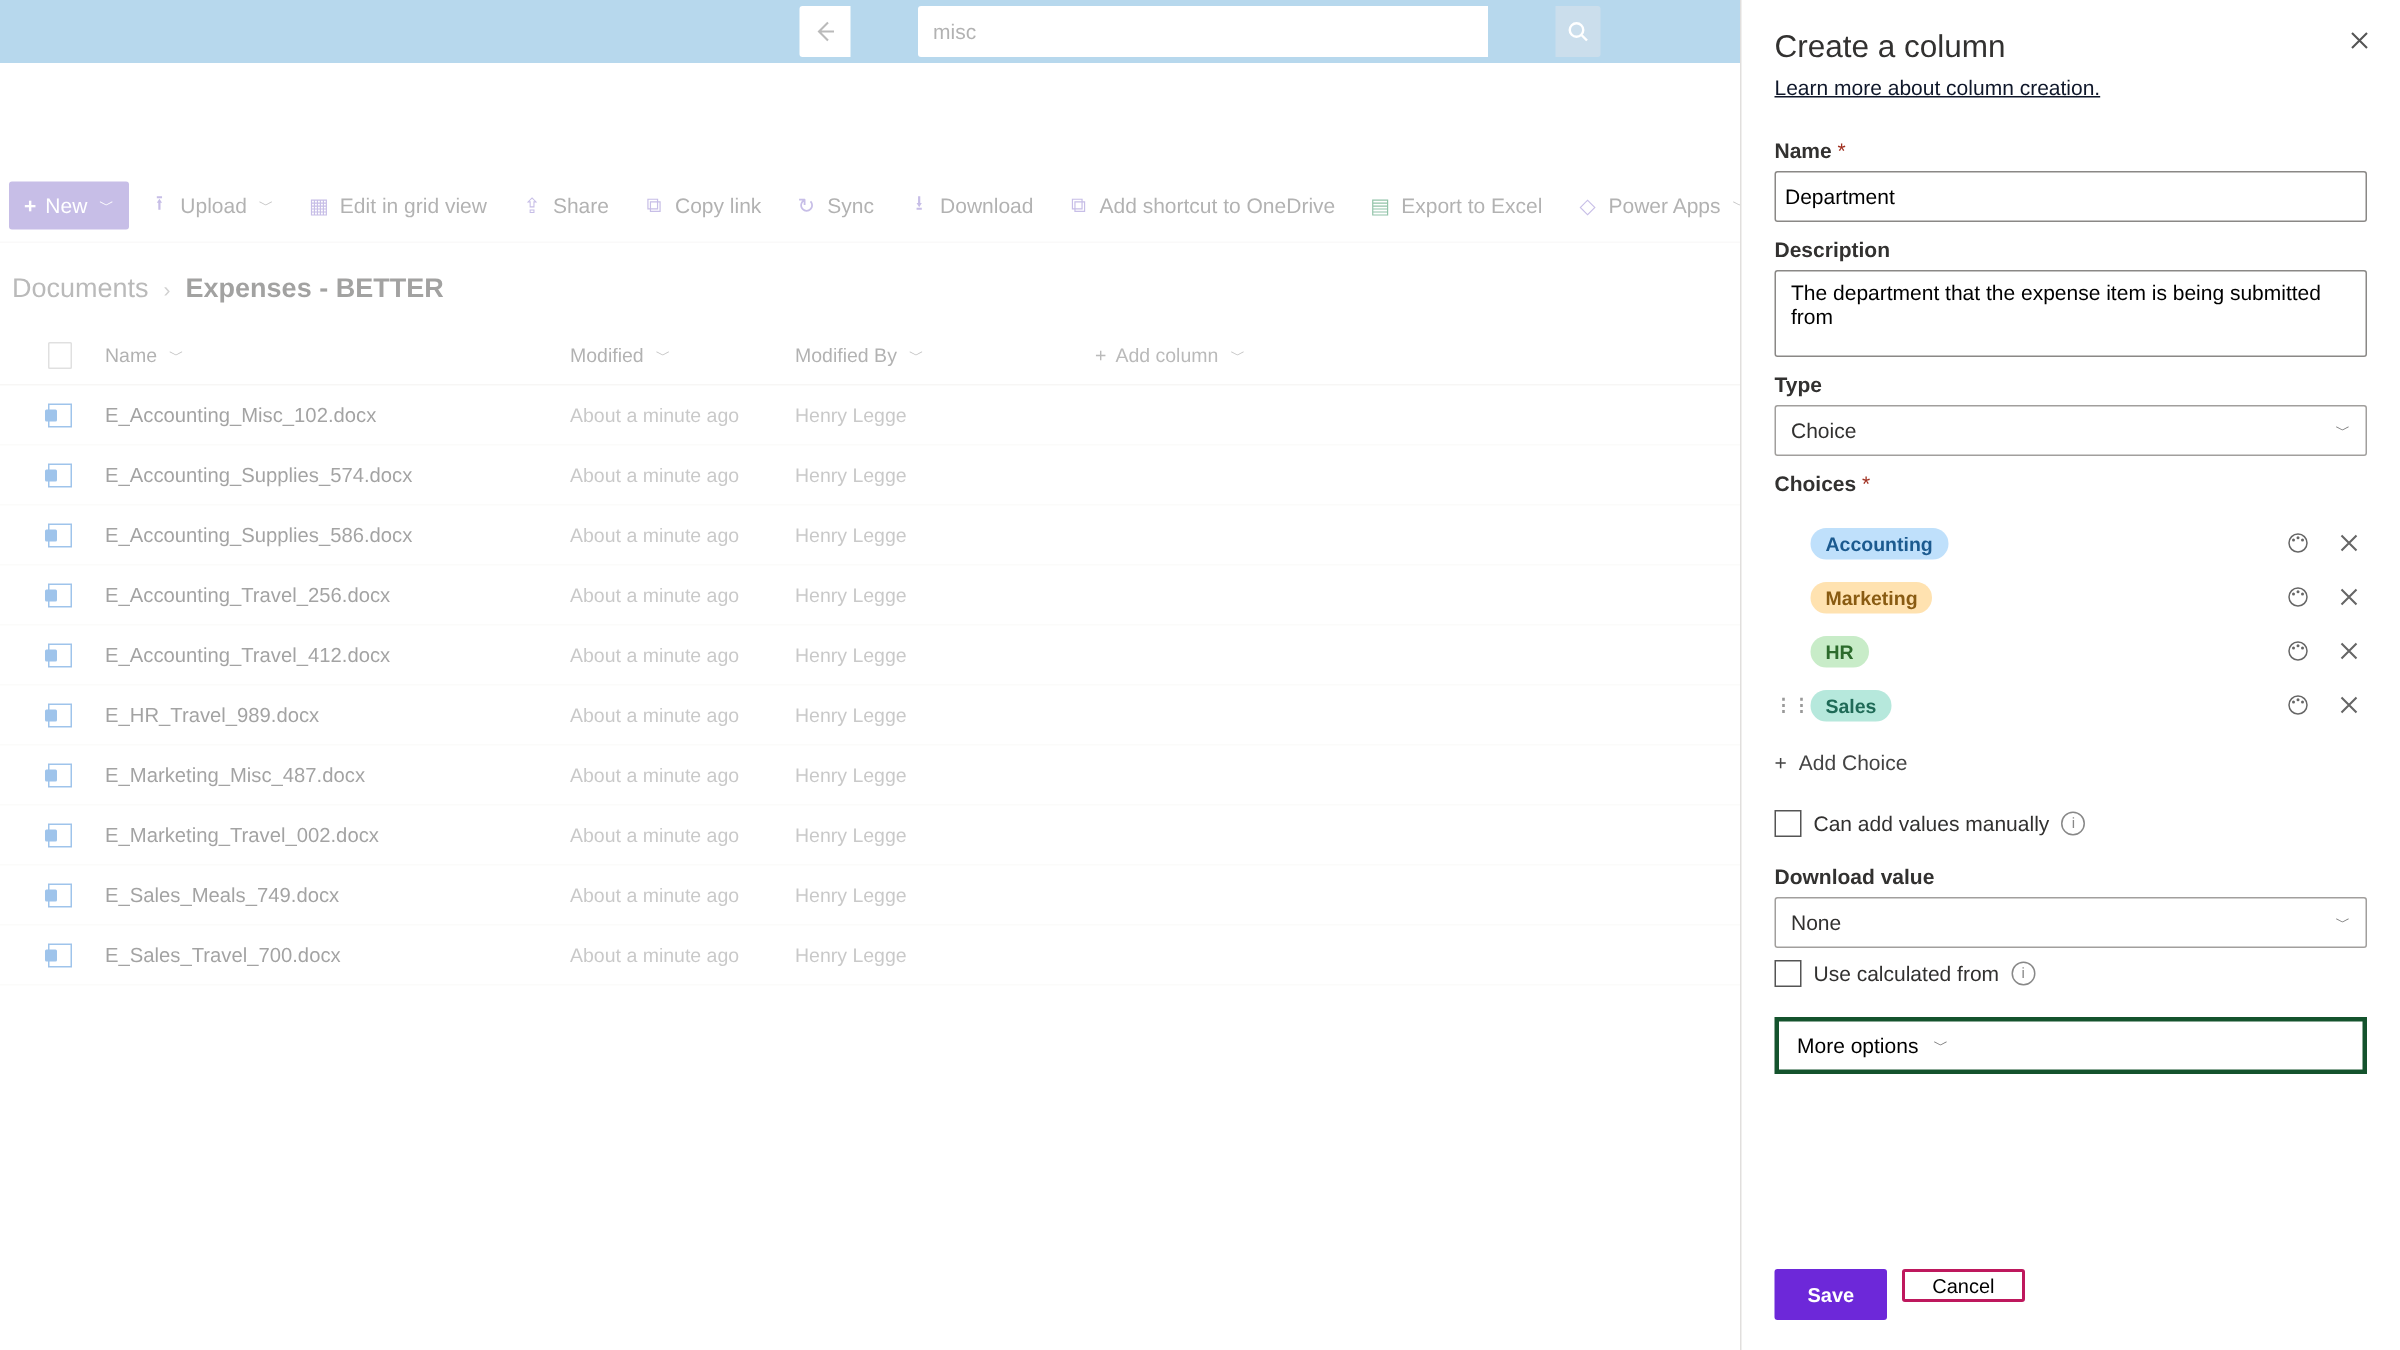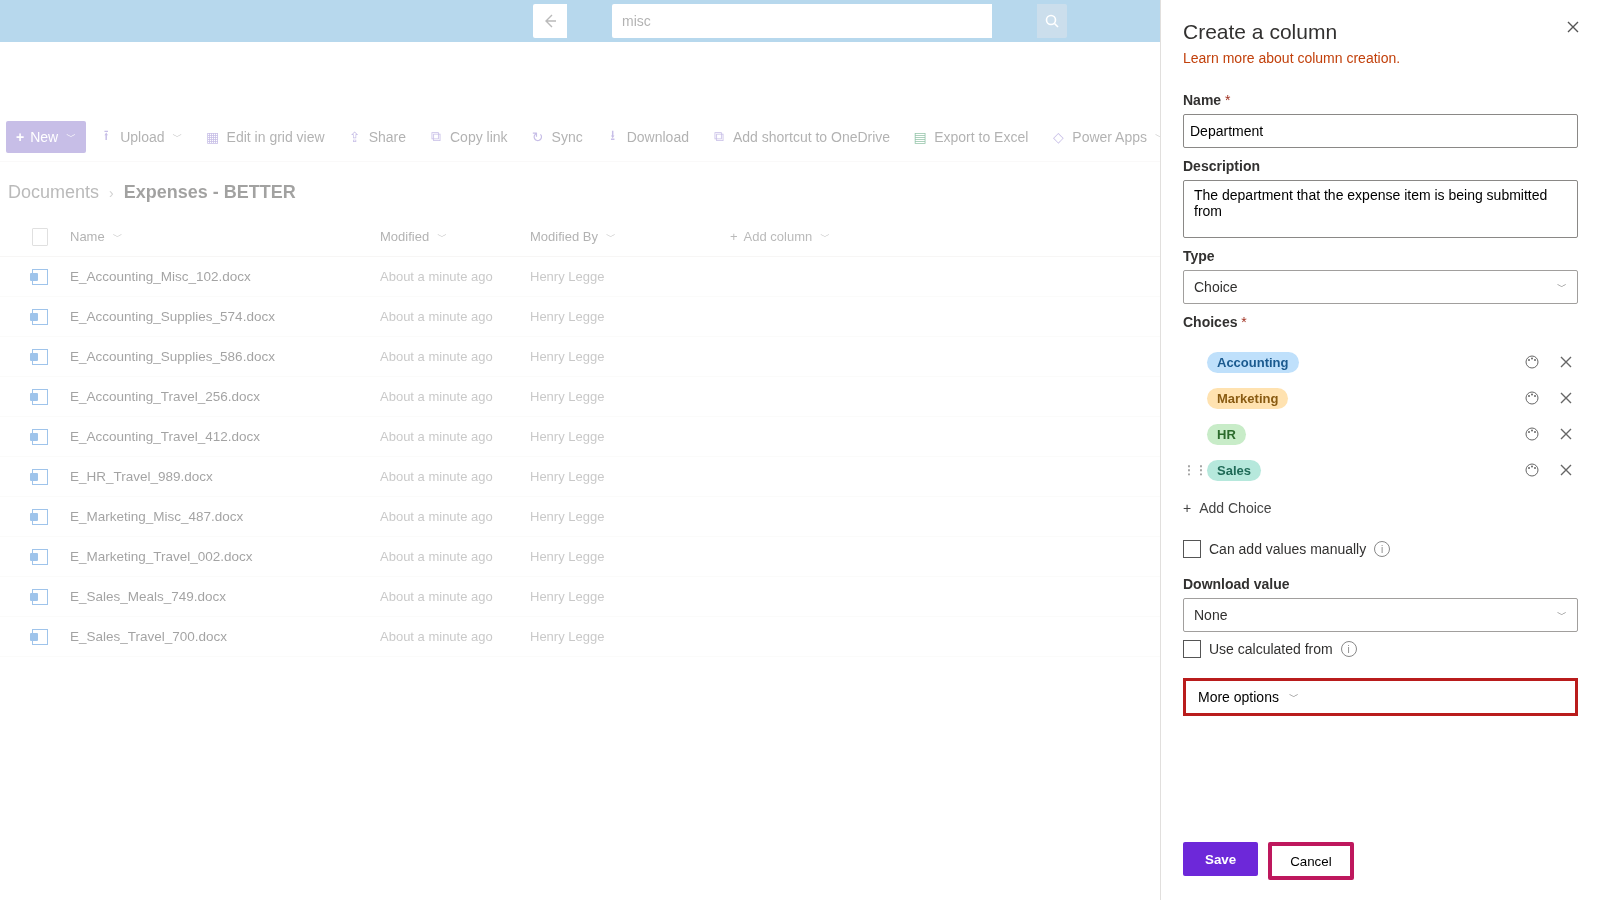--- a/index.html
+++ b/index.html
@@ -39,40 +39,40 @@
   .fname { display:flex; align-items:center; gap:10px; color:#333; }
   .doc-ic { width:16px; height:16px; background:#fff; border:1px solid #2b7cd3; position:relative; }
   .doc-ic::after { content:""; position:absolute; left:-3px; top:3px; width:8px; height:8px; background:#2b7cd3; border-radius:1px; }
   .meta { color:#888; font-size:13px; }
   .thead .doc-head { width:16px; height:18px; border:1px solid #bbb; border-radius:1px; }
 
   
   .panel { position:absolute; top:0; right:0; width:440px; height:100%; background:#fff; border-left:1px solid #e1dfdd; padding: 20px 22px; display:flex; flex-direction:column; z-index:100; }
   .panel h2 { font-size:21px; font-weight:400; margin-bottom:6px; }
   .panel .close { position:absolute; top:20px; right:20px; background:none; border:none; font-size:16px; color:#555; }
-  .panel .subt { color:#c2410c; font-size:14px; margin-bottom:16px; }
+  .panel .subt { color:#0f172a; font-size:14px; margin-bottom:16px;text-decoration:underline; }
   .fld-label { font-size:14px; font-weight:600; margin: 10px 0 6px; display:block; }
   .req::after { content:" *"; color:#a03020; font-weight:normal; }
   .txtinput { width:100%; height:34px; border:1px solid #8a8886; border-radius:2px; padding:0 6px; font-size:14px; }
   .txtarea { width:100%; height:58px; border:1px solid #8a8886; border-radius:2px; padding:6px 10px; font-size:14px; resize:none; font-family:inherit; }
   .select { width:100%; height:34px; border:1px solid #a19f9d; border-radius:2px; padding:0 10px; font-size:14px; background:#fff; display:flex; align-items:center; justify-content:space-between; }
   .choices { margin-top:8px;font-weight:bold; }
   .choice-row { display:flex; align-items:center; gap:10px; height:36px; }
   .choice-row .drag { width:14px; color:#999; font-size:12px; text-align:center; }
   .pill { padding:3px 10px; border-radius:12px; font-size:13px; }
   .pill-fill { flex:1; }
   .pal-ic, .x-ic { width:24px; height:24px; display:flex; align-items:center; justify-content:center; color:#666; background:none; border:none; font-size:14px; }
   .add-choice { display:flex; align-items:center; gap:8px; color:#444; margin:8px 0 12px; background:none; border:none; font-size:14px; padding:4px 0; }
   .chkrow { display:flex; align-items:center; gap:8px; margin:8px 0; }
   .chkbox { width:18px; height:18px; border:1px solid #555; }
   .info-ic { width:16px; height:16px; border:1px solid #888; border-radius:50%; display:inline-flex; align-items:center; justify-content:center; font-size:10px; color:#888; }
-  .moreopt { display:inline-flex; align-items:center; gap:8px; border:3px solid #b91c1c; padding:8px 12px; margin-top:12px; background:none; font-size:14px; }
+  .moreopt { display:inline-flex; align-items:center; gap:8px; border:3px solid #14532d; padding:8px 12px; margin-top:12px; background:none; font-size:14px; }
   .panel-footer { margin-top:auto; display:flex; gap:10px; padding-top:20px; }
   .btn-save { background:#6d28d9; color:#fff; border:none; height:34px; padding:0 22px; font-weight:700; border-radius:2px; }
-  .btn-cancel { background:#fff; border:4px solid #be185d; height:38px; padding:0 18px; border-radius:2px; }
+  .btn-cancel { background:#fff; border:2px solid #be185d; height:22px; padding:0 18px; border-radius:2px; }
 
   svg { display:block; }
 </style>
 </head>
 <body>
 
 <div class="suitebar">
   <div class="search-wrap">
     <button class="search-back" style="background:#fff; border:none; border-radius:2px 0 0 2px; height:34px;">
       <svg width="16" height="16" viewBox="0 0 16 16">

